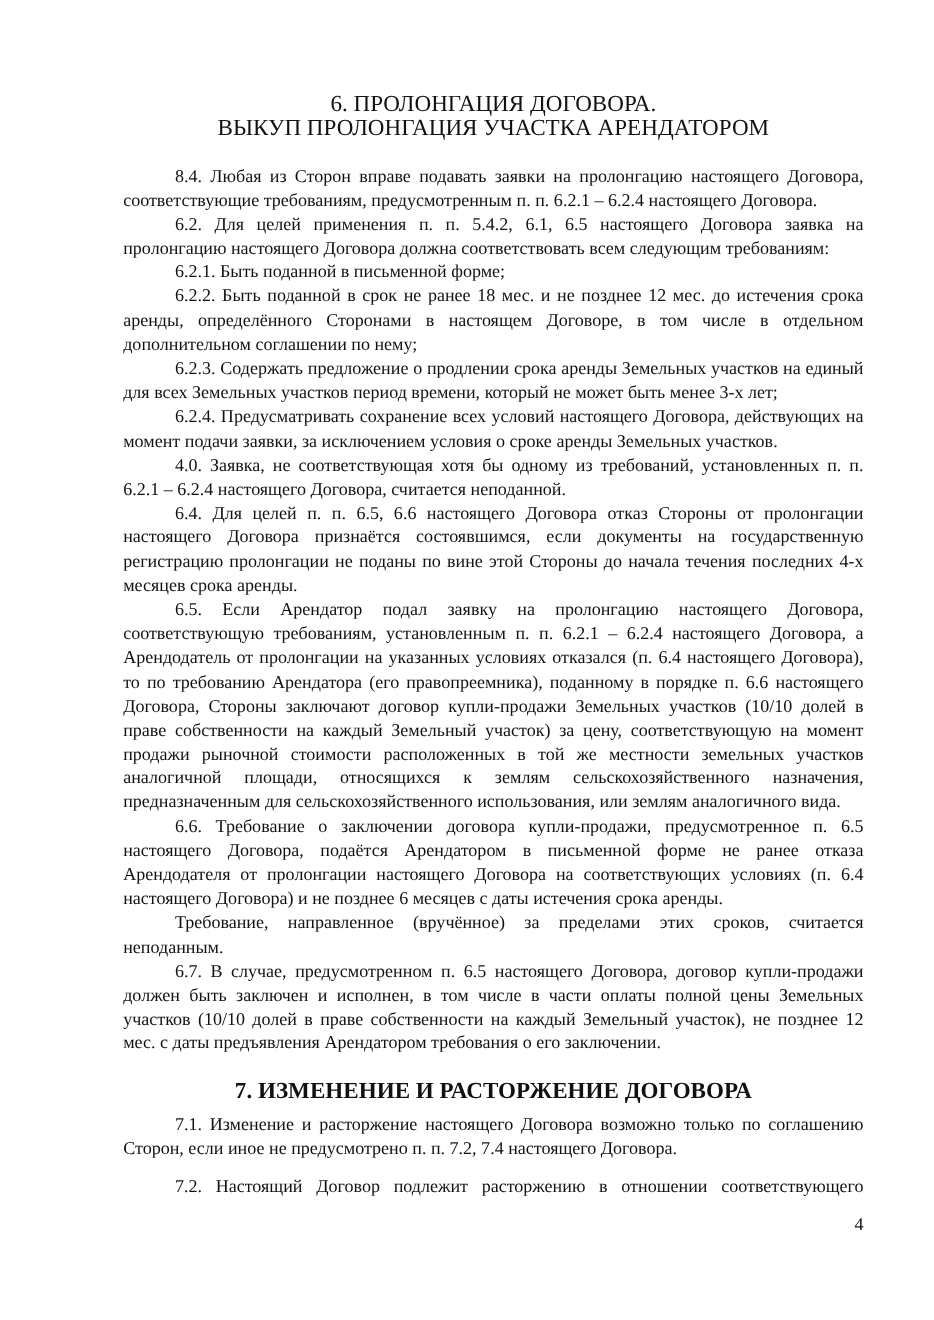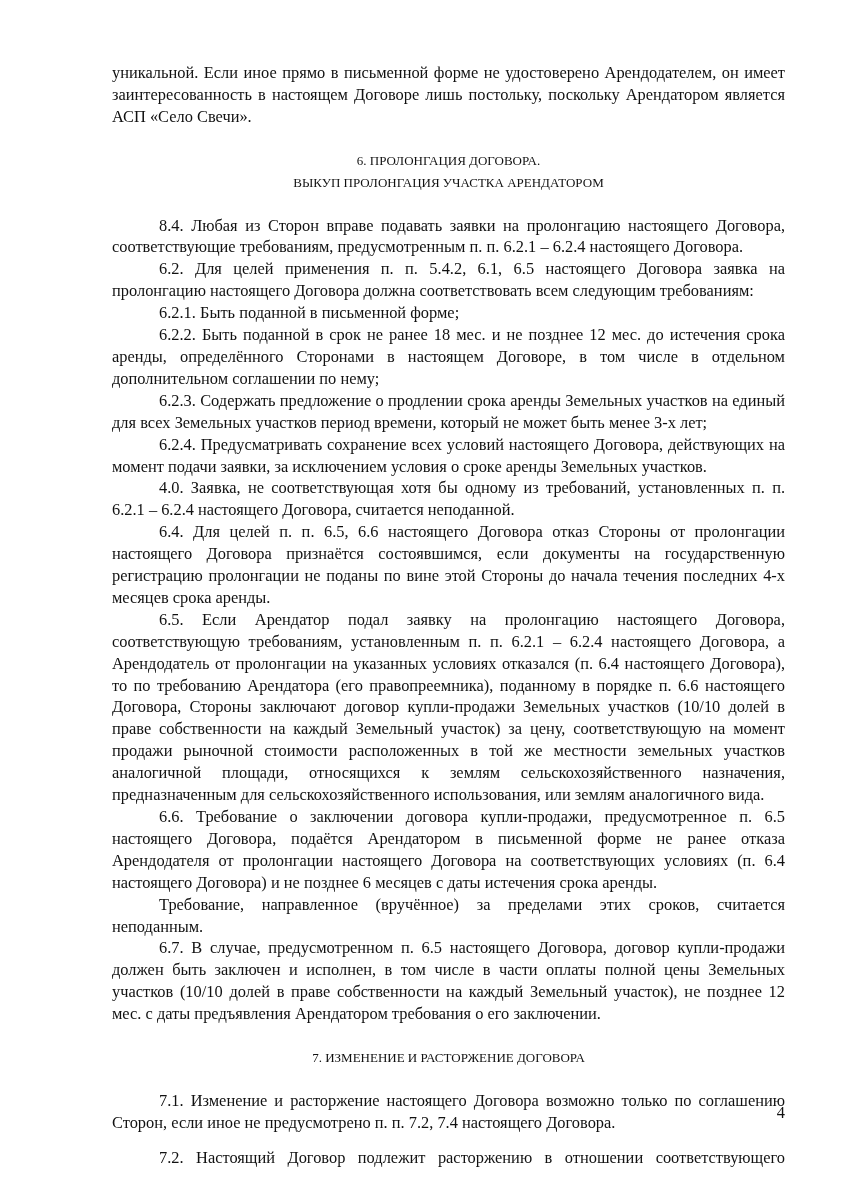--- a/index.html
+++ b/index.html
@@ -6,35 +6,34 @@
   body { width: 849px; height: 1200px; position: relative; overflow: hidden; }
   .page {
     position: absolute; left: 112px; top: 62px; width: 673px;
     font-family: "Liberation Serif", "DejaVu Serif", serif;
     font-size: 16.4px; line-height: 21.9px; color: #111111;
   }
   p { margin: 0; text-align: justify; text-align-last: left; }
   p.ind { text-indent: 47px; }
   h2 {
     margin: 0; font-weight: normal; text-align: center;
-    font-size: 13px; line-height: 21.9px;
+    font-size: 21px; line-height: 21.9px;
   }
   .h6 { margin-top: 22px; margin-bottom: 21px; }
-  .h7 { margin-top: 22px; margin-bottom: 21px; }
+  .h7 { margin-top: 22px; margin-bottom: 8px; font-weight: bold; }
   .pagenum {
     position: absolute; left: 112px; top: 1102px; width: 673px;
     text-align: right; font-family: "Liberation Serif", "DejaVu Serif", serif;
     font-size: 16.4px; line-height: 22px; color: #111111;
   }
 </style>
 </head>
 <body>
 
 <div class="page">
-  <p>уникальной. Если иное прямо в письменной форме не удостоверено Арендодателем, он имеет заинтересованность в настоящем Договоре лишь постольку, поскольку Арендатором является АСП «Село Свечи».</p>
 
   <h2 class="h6">
     <span>6. ПРОЛОНГАЦИЯ ДОГОВОРА.</span><br>
     <span>ВЫКУП ПРОЛОНГАЦИЯ УЧАСТКА АРЕНДАТОРОМ</span>
   </h2>
 
   <p class="ind">8.4. Любая из Сторон вправе подавать заявки на пролонгацию настоящего Договора, соответствующие требованиям, предусмотренным п. п. 6.2.1 – 6.2.4 настоящего Договора.</p>
   <p class="ind">6.2. Для целей применения п. п. 5.4.2, 6.1, 6.5 настоящего Договора заявка на пролонгацию настоящего Договора должна соответствовать всем следующим требованиям:</p>
   <p class="ind">6.2.1. Быть поданной в письменной форме;</p>
   <p class="ind">6.2.2. Быть поданной в срок не ранее 18 мес. и не позднее 12 мес. до истечения срока аренды, определённого Сторонами в настоящем Договоре, в том числе в отдельном дополнительном соглашении по нему;</p>

